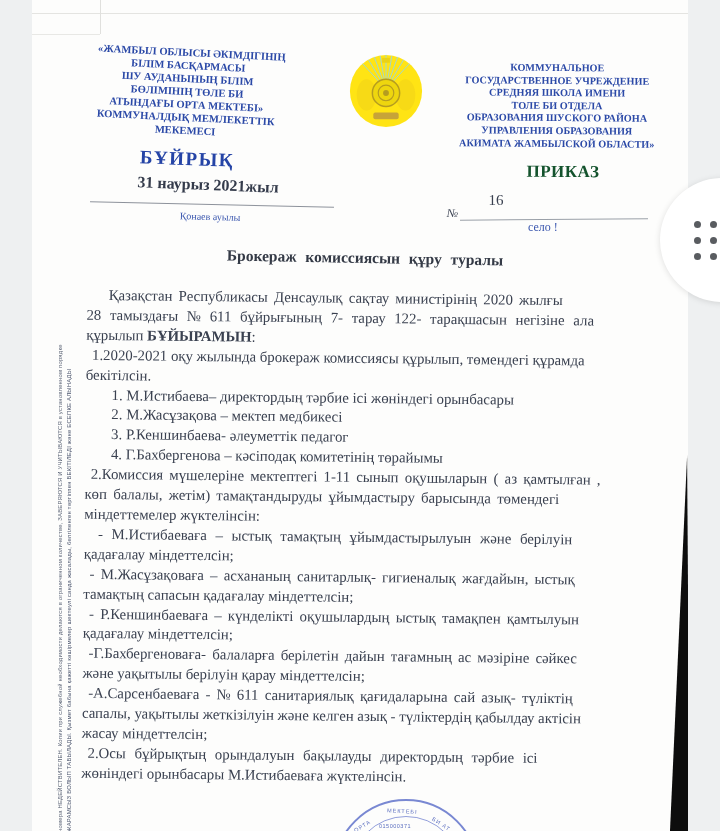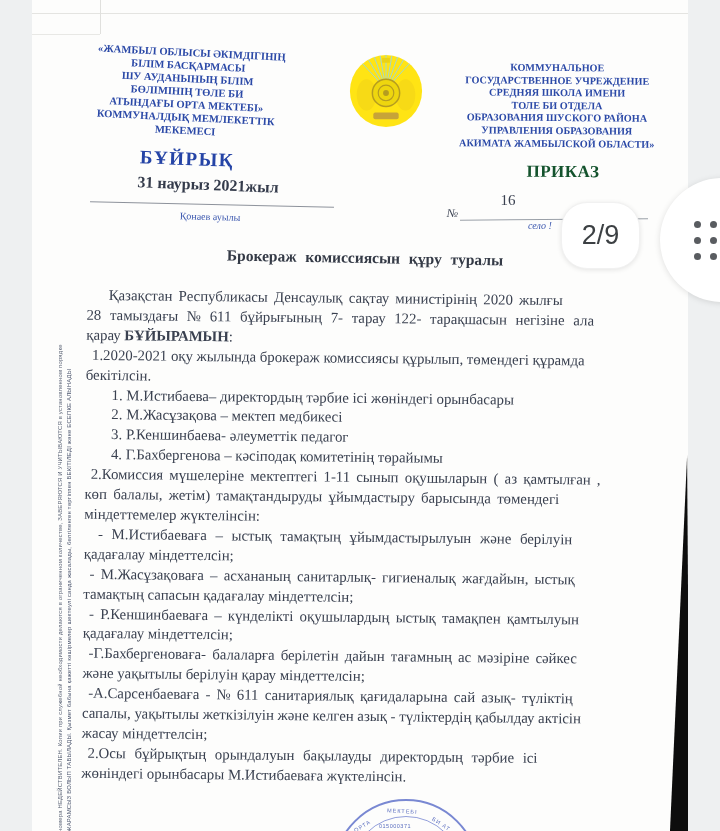--- a/index.html
+++ b/index.html
@@ -24,26 +24,26 @@
             transform:rotate(2deg);}
   .date-kk{position:absolute;left:108px;top:176px;width:200px;text-align:center;
            color:#343b4b;font-weight:bold;font-size:16px;transform:rotate(2.2deg);}
   .rule-left{position:absolute;left:90px;top:204px;width:244px;height:1.4px;
              background:#8d929b;transform:rotate(1.3deg);}
   .place-kk{position:absolute;left:130px;top:211px;width:160px;text-align:center;
             color:#3a56ae;font-size:10px;transform:rotate(1.6deg);}
   .order-ru{position:absolute;left:498px;top:162px;width:130px;text-align:center;
             color:#14532d;font-weight:bold;font-size:17px;letter-spacing:0.5px;
             transform:rotate(0.4deg);}
-  .num-val{position:absolute;left:488px;top:192px;width:40px;text-align:center;
+  .num-val{position:absolute;left:476px;top:192px;width:40px;text-align:center;
            color:#3a4150;font-size:15px;}
   .num-prefix{position:absolute;left:447px;top:206px;color:#3f4656;font-size:12px;font-style:italic;}
   .num-rule{position:absolute;left:460px;top:219px;width:188px;height:1px;
             background:#9aa0a8;transform:rotate(-0.4deg);}
-  .place-ru{position:absolute;left:528px;top:220px;color:#3a56ae;font-size:10px;font-style:italic;}
+  .place-ru{position:absolute;left:528px;top:220px;color:#3a56ae;font-size:12px;}
 
   .emblem{position:absolute;left:347px;top:52px;width:78px;height:78px;}
 
   .doc-title{position:absolute;left:85px;top:249px;width:560px;text-align:center;
              color:#343a46;font-weight:bold;font-size:15.5px;word-spacing:5px;
              transform:rotate(1deg);}
 
   .doc-body{position:absolute;left:84px;top:289px;width:572px;color:#3a4150;
             font-size:14.8px;line-height:19.9px;transform:rotate(0.65deg);}
   .bline{white-space:nowrap;}
@@ -149,21 +149,21 @@
     <div class="num-val">16</div>
     <div class="num-prefix">№</div>
     <div class="num-rule"></div>
     <div class="place-ru">село !</div>
 
     <div class="doc-title">Брокераж  комиссиясын құру  туралы</div>
 
     <div class="doc-body">
         <div class="bline ind1 ws1">Қазақстан Республикасы Денсаулық сақтау министірінің  2020 жылғы</div>
         <div class="bline ws2">28 тамыздағы   № 611 бұйрығының 7- тарау 122- тарақшасын негізіне ала</div>
-        <div class="bline "><span>қарау  </span><span style="font-weight: bold;">БҰЙЫРАМЫН</span><span>:</span></div>
+        <div class="bline "><span>құрылып  </span><span style="font-weight: bold;">БҰЙЫРАМЫН</span><span>:</span></div>
         <div class="bline sp1">1.2020-2021  оқу жылында брокераж комиссиясы құрылып, төмендегі құрамда</div>
         <div class="bline ">бекітілсін.</div>
         <div class="bline num">1.  М.Истибаева– директордың тәрбие ісі жөніндегі орынбасары</div>
         <div class="bline num">2.  М.Жасұзақова – мектеп медбикесі</div>
         <div class="bline num">3.  Р.Кеншинбаева- әлеуметтік педагог</div>
         <div class="bline num">4.  Г.Бахбергенова – кәсіподақ комитетінің төрайымы</div>
         <div class="bline sp1 ws1">2.Комиссия мүшелеріне мектептегі 1-11 сынып оқушыларын ( аз қамтылған ,</div>
         <div class="bline ws1">көп балалы, жетім)   тамақтандыруды ұйымдастыру барысында төмендегі</div>
         <div class="bline ">міндеттемелер  жүктелінсін:</div>
         <div class="bline dash1 ws2">-    М.Истибаеваға – ыстық тамақтың ұйымдастырылуын және берілуін</div>
@@ -193,23 +193,20 @@
       <span class="s3">БИ АТ</span>
       <span class="s4">015000371</span>
     </div>
 
     <div class="edge-wedge"></div>
   </div>
 
   <div class="bg-strip left"></div>
   <div class="bg-strip right"></div>
 
-  <div class="page-pill">
-    <span>2/9</span>
-  </div>
 
   <div class="menu-fab">
     <span>
       <span class="dot" style="left:34px;top:43px;"></span>
       <span class="dot" style="left:50px;top:43px;"></span>
       
       <span class="dot" style="left:34px;top:59px;"></span>
       <span class="dot" style="left:50px;top:59px;"></span>
       
       <span class="dot" style="left:34px;top:75px;"></span>

